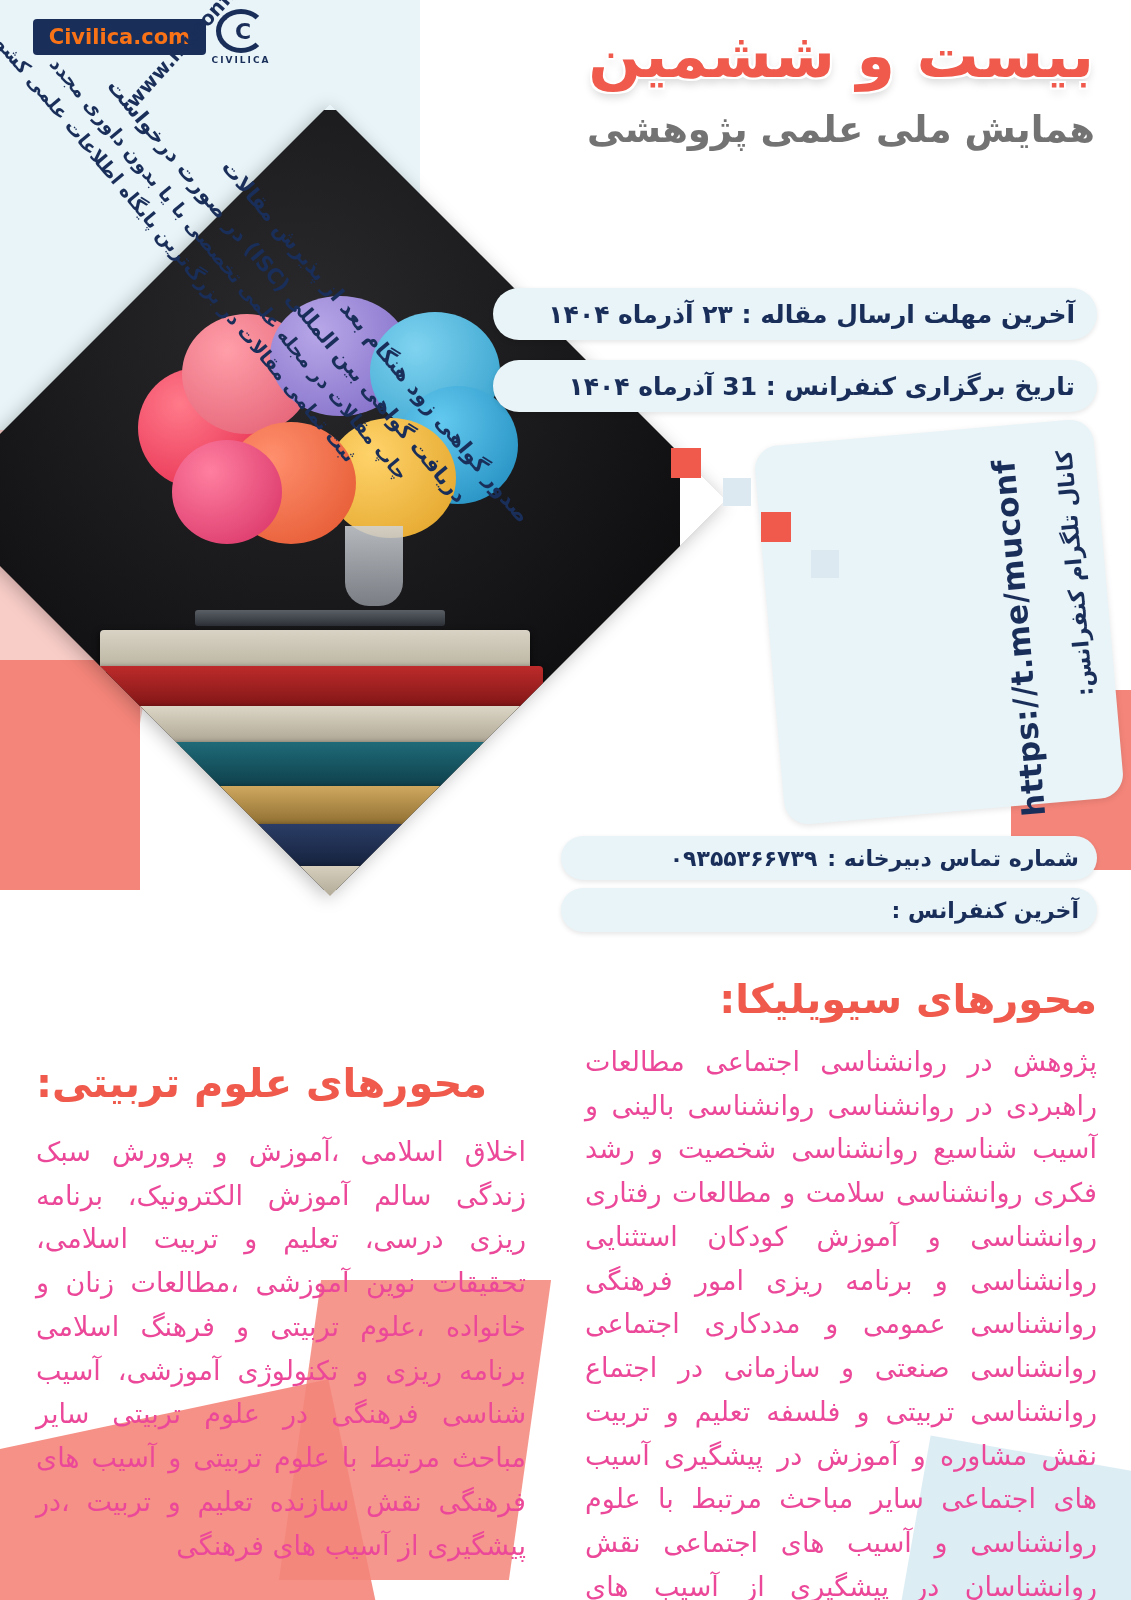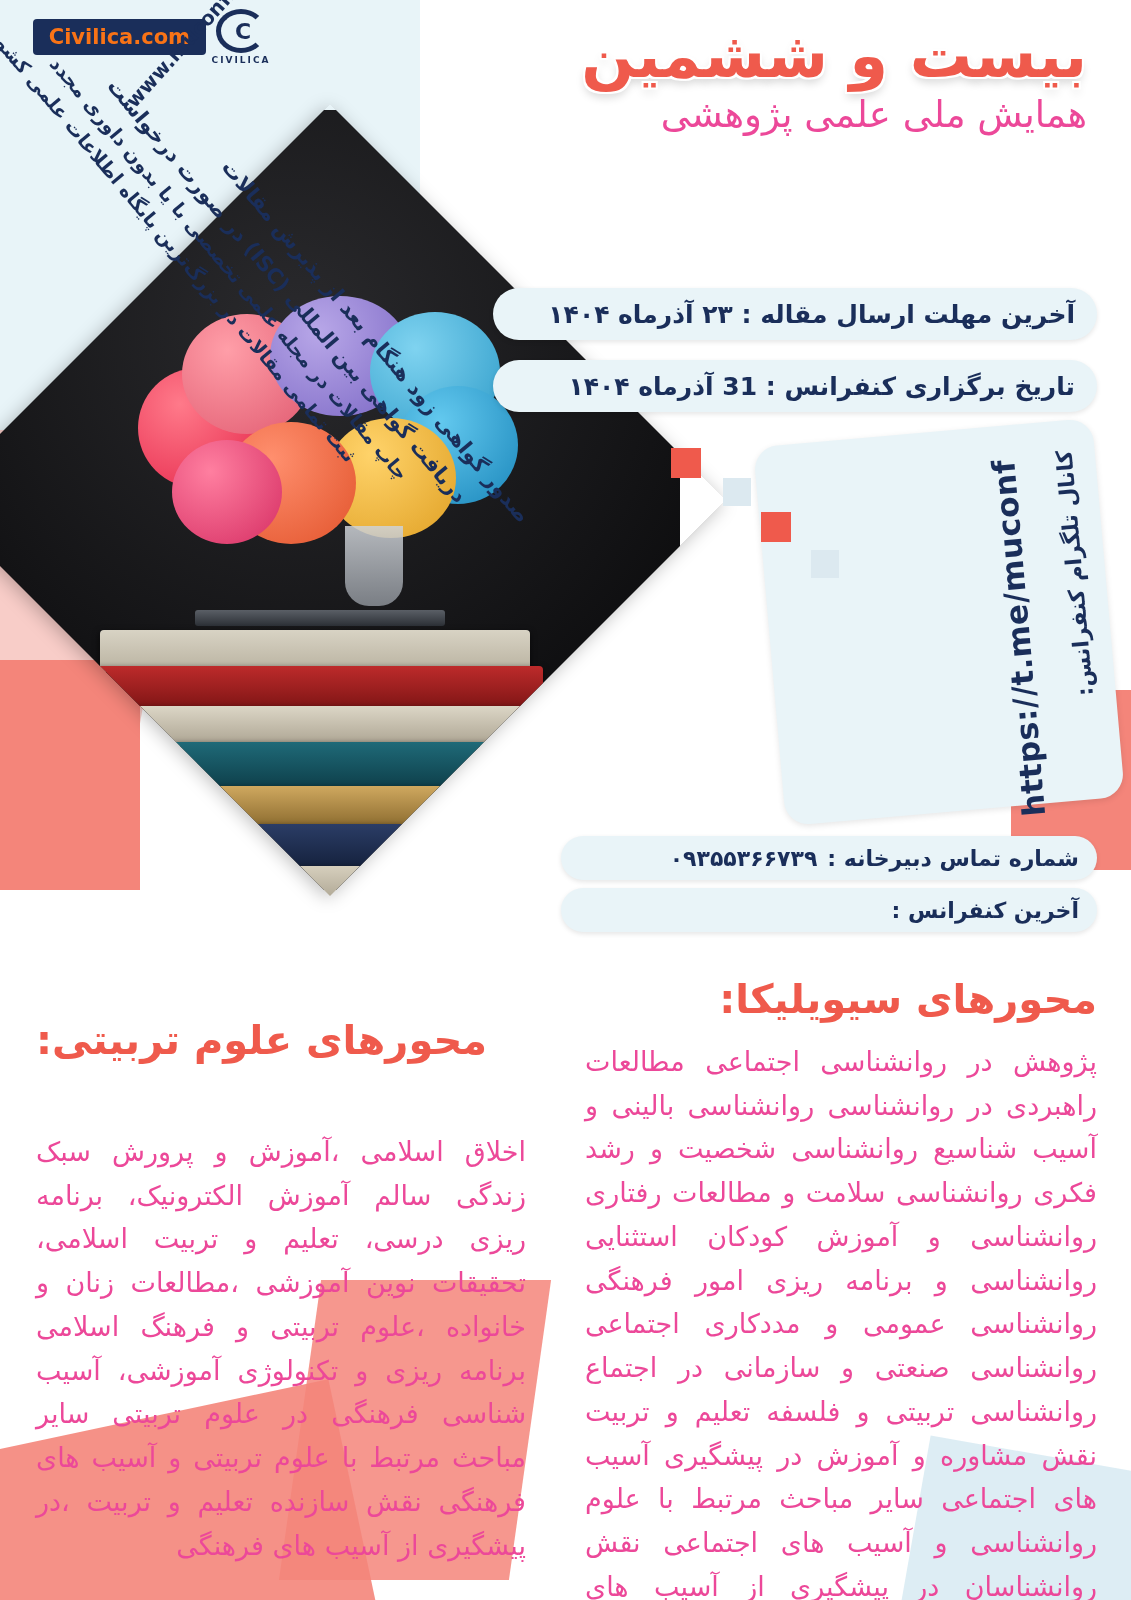--- a/index.html
+++ b/index.html
@@ -112,31 +112,31 @@
   .lobe.l6{left:196px;top:128px;width:130px;height:120px;background:radial-gradient(circle at 35% 30%,#ffd36a,#e0a024);}
   .lobe.l7{left:96px;top:132px;width:130px;height:122px;background:radial-gradient(circle at 35% 30%,#ff8f6e,#e2542c);}
   .lobe.l8{left:42px;top:150px;width:110px;height:104px;background:radial-gradient(circle at 35% 30%,#ff7fa0,#d62e63);}
   .stem{
     position:absolute;left:215px;top:236px;width:58px;height:80px;
     background:linear-gradient(#cfd3d8,#8b9097);border-radius:0 0 24px 24px;opacity:.85;
   }
 
   
   .title-main{
-    position:absolute;right:44px;top:22px;z-index:6;text-align:right;
+    position:absolute;right:36px;top:22px;z-index:6;text-align:center;
     direction:rtl;
   }
   .t-26{
     font-size:62px;font-weight:bold;color:#ef5a4c;line-height:1.1;
     text-shadow:-2px 2px 0 #fff,2px 2px 0 #fff,2px -2px 0 #fff,-2px -2px 0 #fff,0 5px 10px rgba(0,0,0,.18);
     white-space:nowrap;
   }
   .t-sub1{
-    font-size:37px;font-weight:normal;color:#ec4899;line-height:1.25;
-    margin-top:2px;white-space:nowrap;
+    font-size:37px;font-weight:bold;color:#737373;line-height:1.25;
+    margin-top:17px;white-space:nowrap;
   }
   .t-sub2{
     font-size:30px;font-weight:bold;color:#1a2e5a;line-height:1.3;
     margin-top:2px;white-space:nowrap;
   }
 
   
   .pill{
     position:absolute;z-index:6;background:#e9f4f8;border-radius:26px;
     color:#1a2e5a;font-weight:bold;direction:rtl;text-align:center;
@@ -190,21 +190,21 @@
   .c-mail{right:34px;top:888px;width:500px;height:44px;font-size:22px;padding:0 18px;}
   .c-val{direction:ltr;margin-right:10px;}
 
   
   .sec-head{
     position:absolute;z-index:6;font-size:40px;font-weight:bold;
     color:#ef5a4c;direction:rtl;
     text-shadow:-2px 2px 0 #fff,2px 2px 0 #fff,2px -2px 0 #fff,-2px -2px 0 #fff;
   }
   .sec-head-psy{right:34px;top:976px;}
-  .sec-head-edu{left:36px;top:1017px;text-align:center;}
+  .sec-head-edu{left:36px;top:1060px;text-align:center;}
 
   .sec-body{
     position:absolute;z-index:6;direction:rtl;font-weight:normal;
     color:#ec4899;font-size:27px;line-height:1.62;text-align:justify;
     text-align-last:right;
   }
   .body-psy{right:34px;top:1040px;width:512px;}
   .body-edu{left:36px;top:1130px;width:490px;}
 </style>
 </head>

